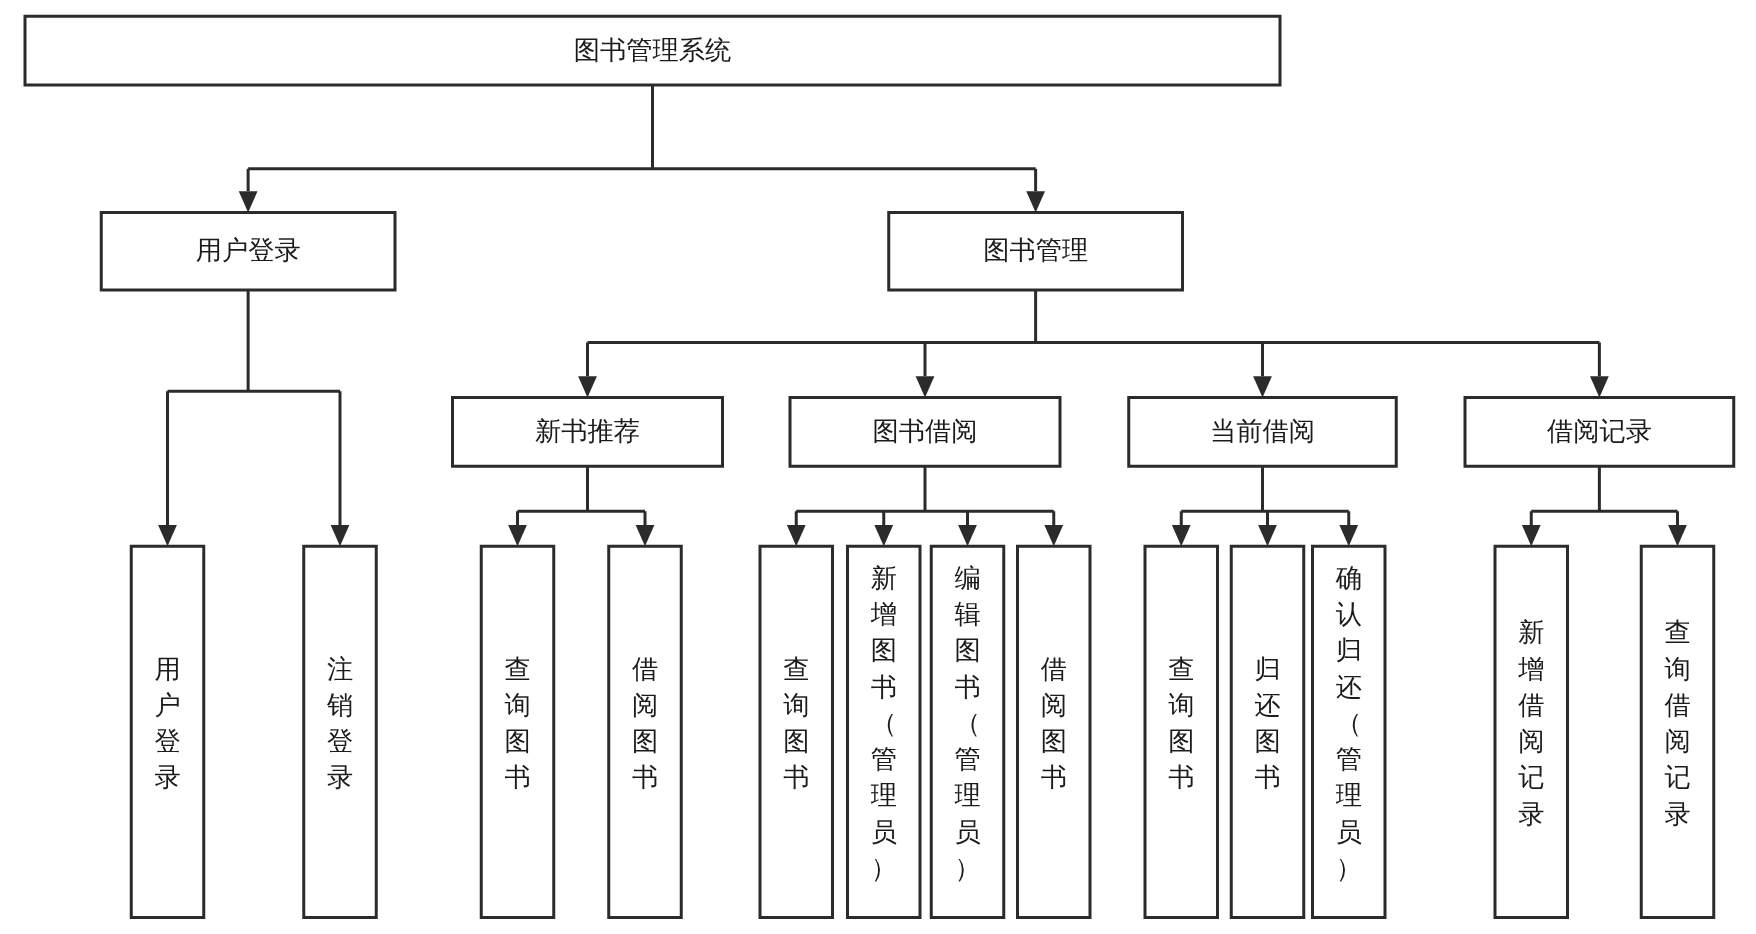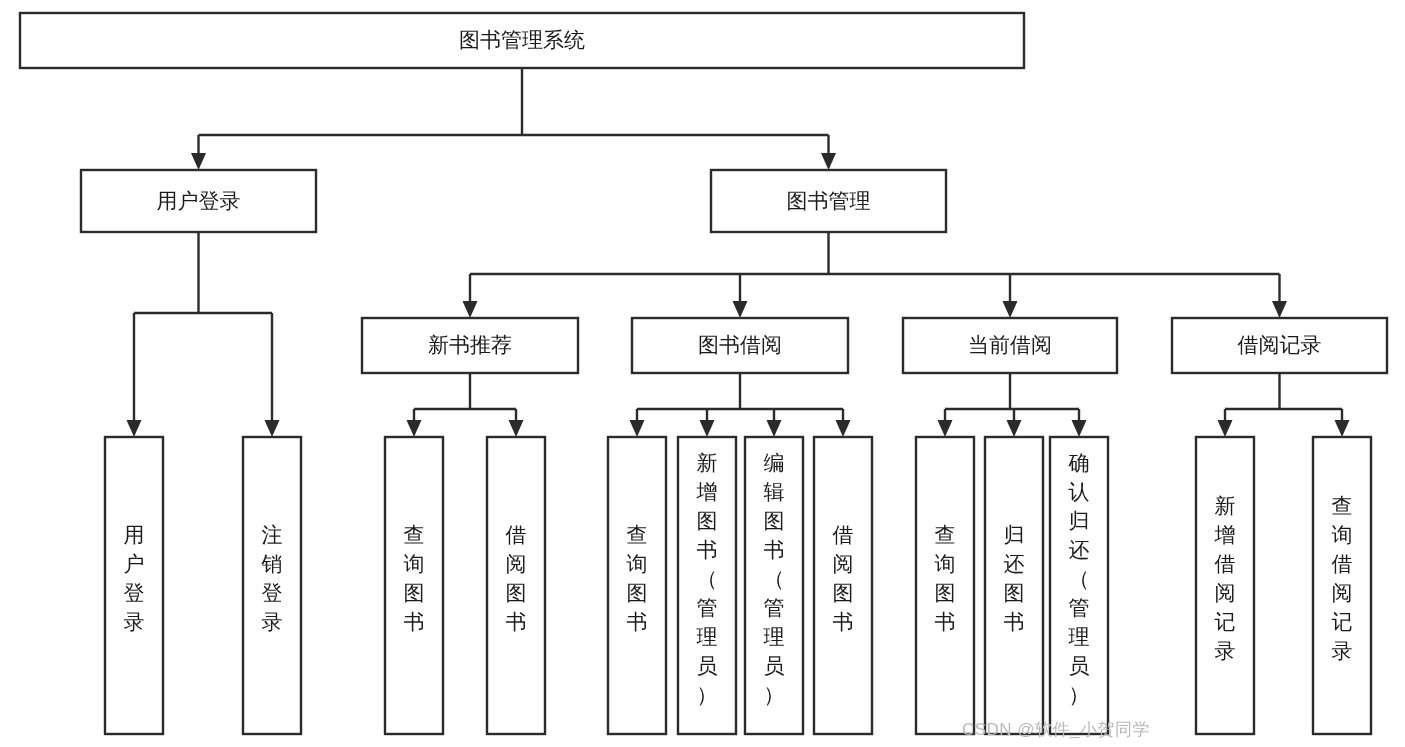--- a/index.html
+++ b/index.html
@@ -200,14 +200,13 @@
         <g>
           <rect x="1196" y="437" width="58" height="297" class="node-box"></rect>
           <text x="1225" y="0" class="node-label-vert"><tspan x="1225" y="513">新</tspan><tspan x="1225" y="542">增</tspan><tspan x="1225" y="571">借</tspan><tspan x="1225" y="600">阅</tspan><tspan x="1225" y="629">记</tspan><tspan x="1225" y="658">录</tspan></text>
         </g>
         <g>
           <rect x="1313" y="437" width="58" height="297" class="node-box"></rect>
           <text x="1342" y="0" class="node-label-vert"><tspan x="1342" y="513">查</tspan><tspan x="1342" y="542">询</tspan><tspan x="1342" y="571">借</tspan><tspan x="1342" y="600">阅</tspan><tspan x="1342" y="629">记</tspan><tspan x="1342" y="658">录</tspan></text>
         </g>
       </g>
   </svg>
-  <div class="watermark">CSDN @软件_小贺同学</div>
 </div>
 
 </body></html>

